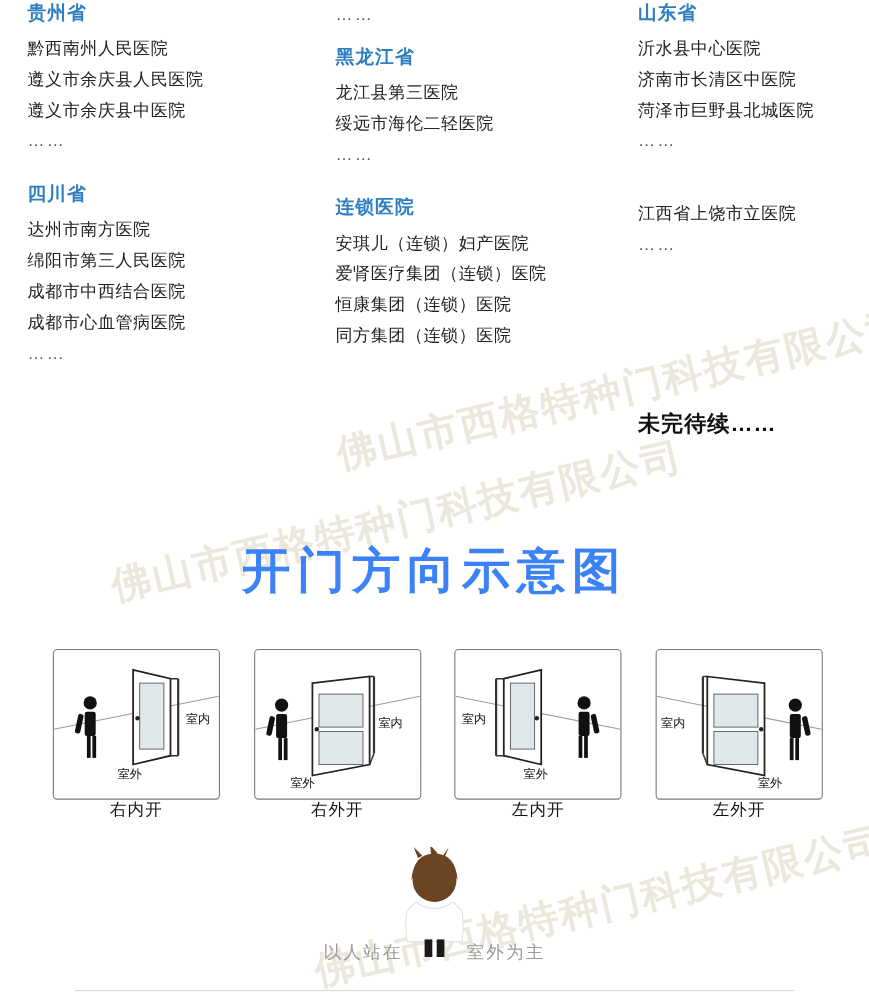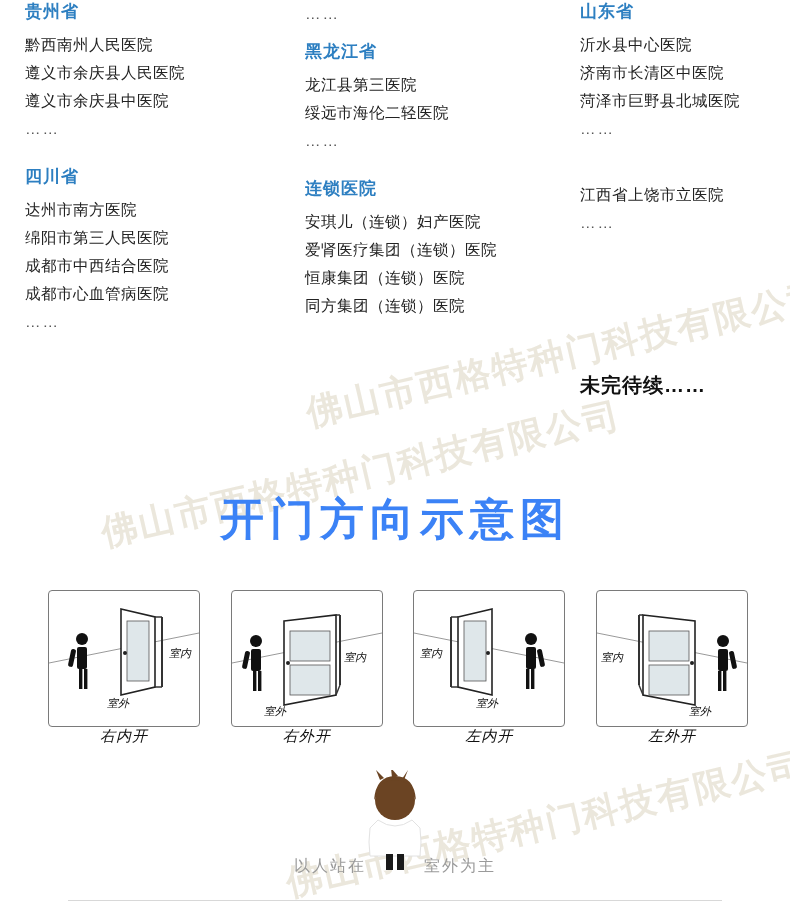--- a/index.html
+++ b/index.html
@@ -98,21 +98,20 @@
   }
 
   
   .doors {
     position: absolute;
     left: 48px;
     top: 590px;
     width: 700px;
     display: flex;
     justify-content: space-between;
-    font-style: italic;
   }
   .door-cell {
     width: 152px;
     text-align: center;
   }
   .door-box {
     width: 150px;
     height: 135px;
     border: 1px solid #7a7a7a;
     border-radius: 4px;

